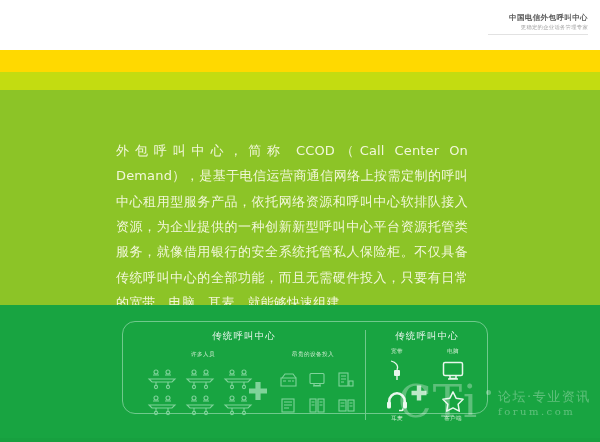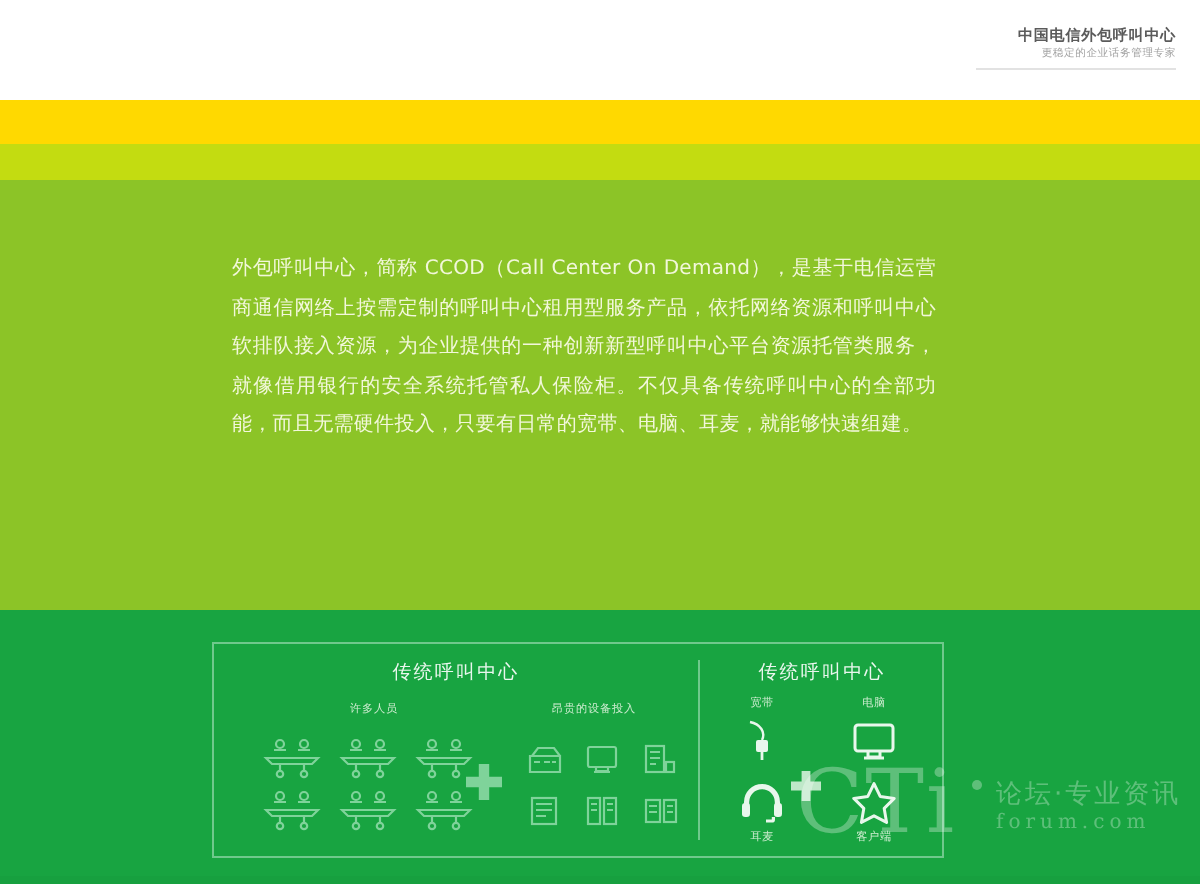--- a/index.html
+++ b/index.html
@@ -78,24 +78,24 @@
   .hero-line {
     font-family: "DejaVu Sans", "Liberation Sans", sans-serif;
     font-weight: bold;
     color: #ffffff;
     font-size: 23px;
     line-height: 1.30;
     letter-spacing: 0.5px;
     white-space: nowrap;
   }
   .hero-body {
-    margin-top: 11px;
+    margin-top: 24px;
     width: 352px;
     color: #f2f7da;
-    font-size: 10px;
+    font-size: 13px;
     line-height: 1.95;
     text-align: justify;
     letter-spacing: 0.15px;
   }
 
   
   .panel-area {
     position: absolute;
     left: 0;
     top: 305px;
@@ -106,26 +106,26 @@
   .baseline {
     position: absolute;
     left: 0;
     top: 438px;
     width: 600px;
     height: 4px;
     background: #17a03f;
   }
   .diagram {
     position: absolute;
-    left: 106px;
+    left: 122px;
     top: 16px;
     width: 366px;
-    height: 108px;
+    height: 93px;
     border: 1px solid #6fc98c;
-    border-radius: 0;
+    border-radius: 13px;
     box-sizing: border-box;
   }
   .divider {
     position: absolute;
     left: 242px;
     top: 8px;
     width: 1px;
     height: 90px;
     background: #6fc98c;
   }

